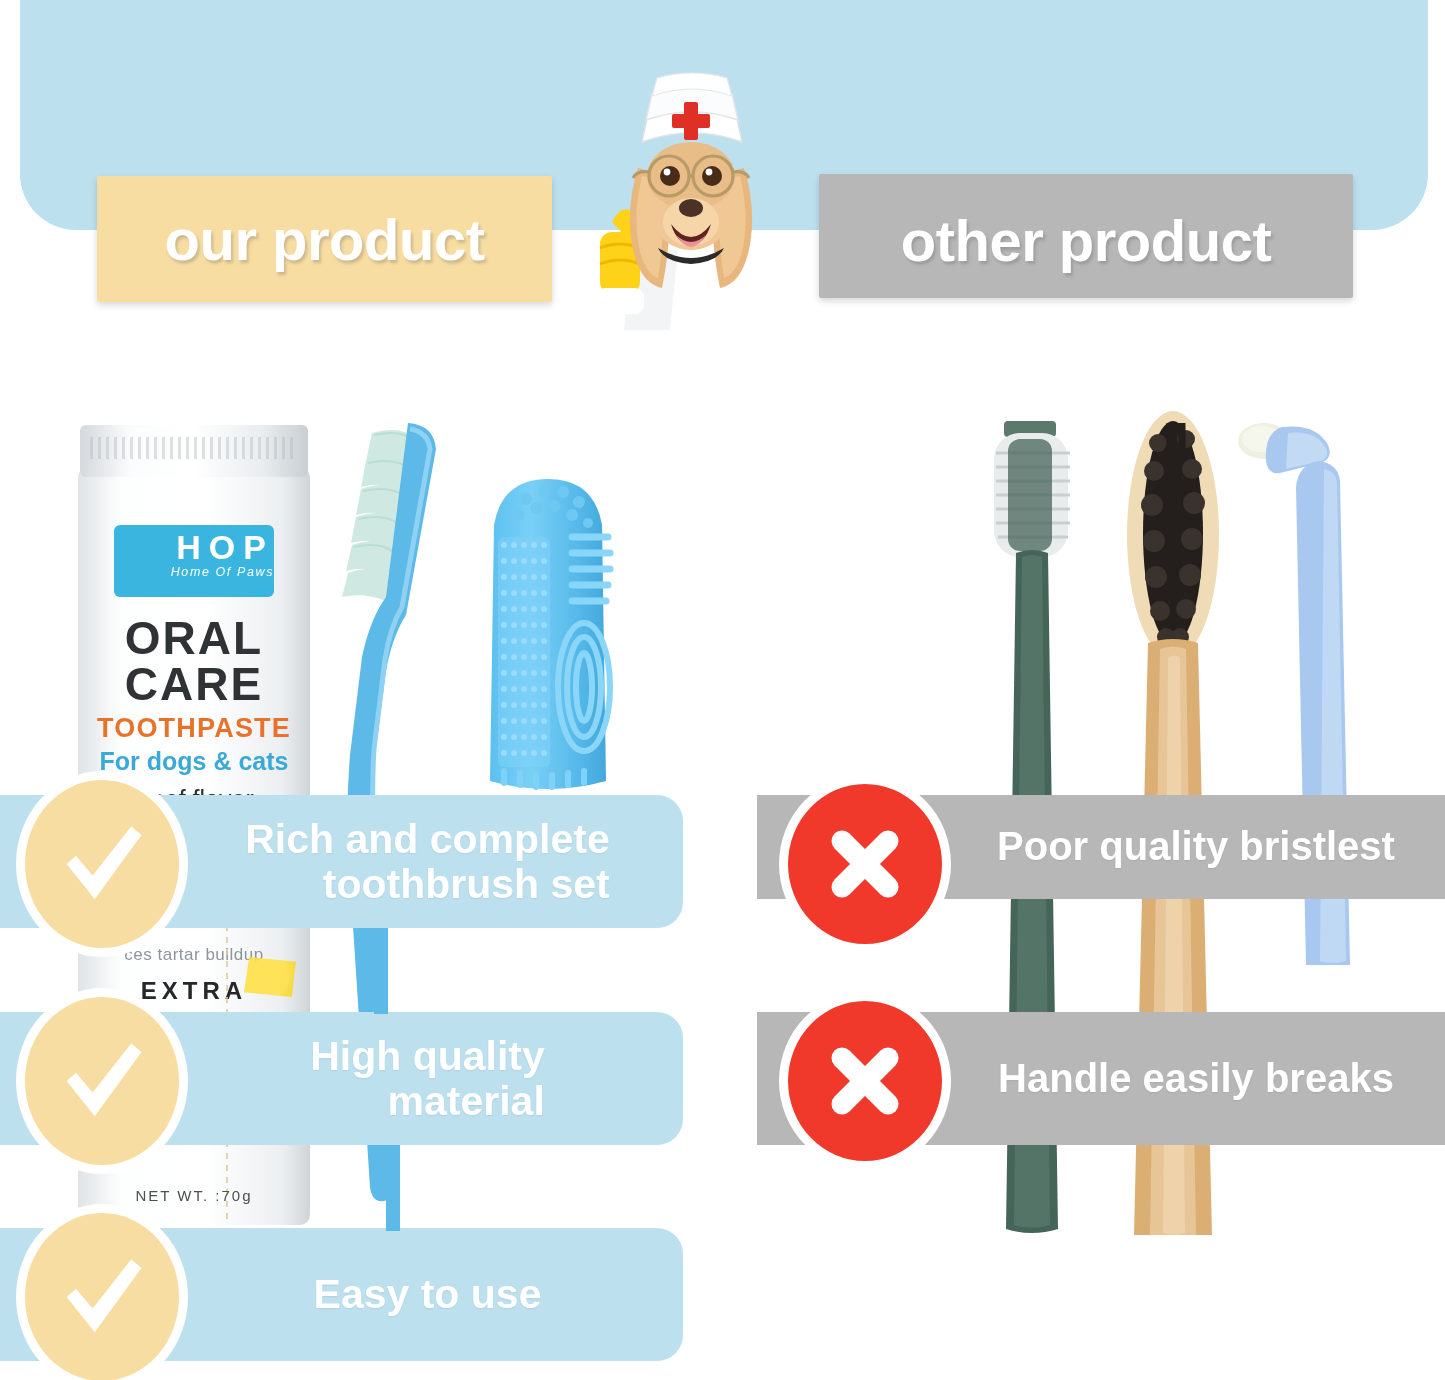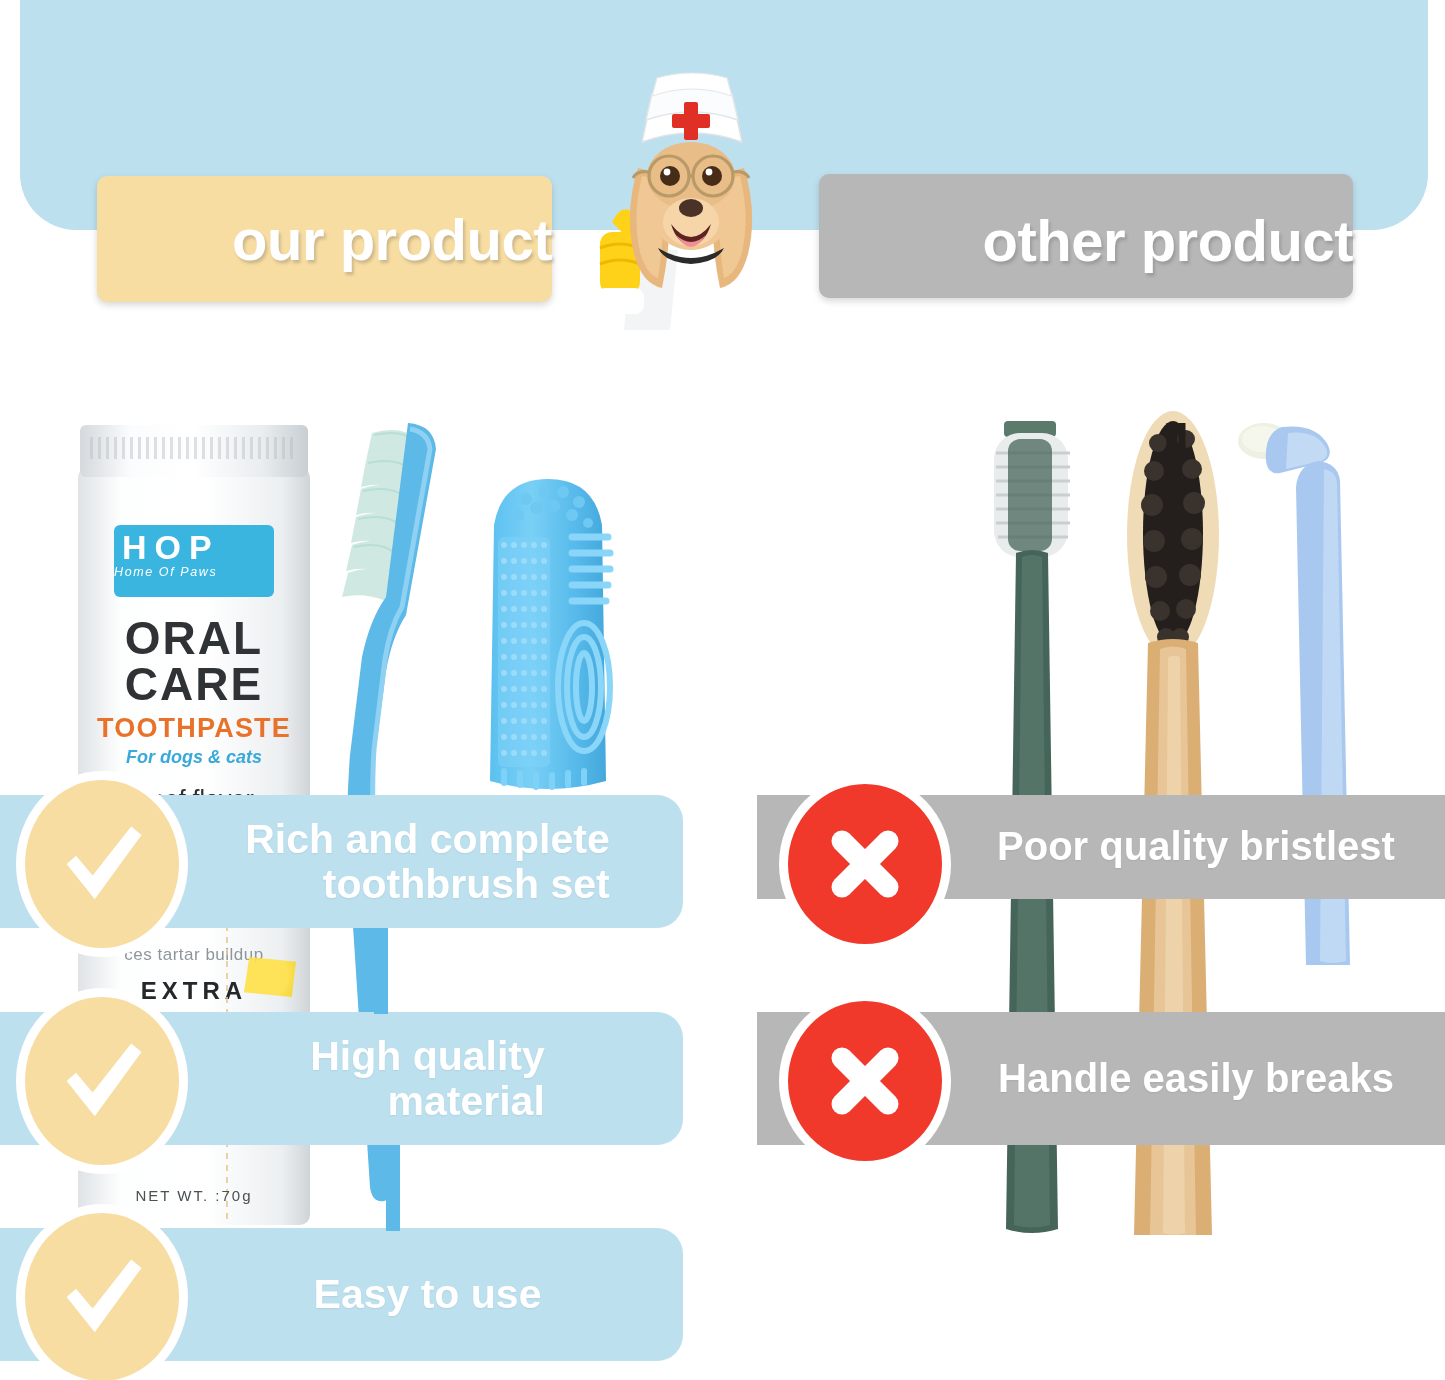--- a/index.html
+++ b/index.html
@@ -23,24 +23,24 @@
     position: absolute;
     left: 20px;
     top: -40px;
     width: 1408px;
     height: 270px;
     background: #bde0ef;
     border-radius: 0 0 56px 56px;
   }
   .title-pill {
     position: absolute;
-    border-radius: 10px;
+    border-radius: 2px;
     display: flex;
     align-items: center;
-    justify-content: flex-end;
+    justify-content: center;
     box-shadow: 0 3px 7px rgba(0,0,0,0.16);
     box-sizing: border-box;
   }
   .title-pill .pill-text {
     color: #ffffff;
     font-weight: bold;
     font-size: 58px;
     letter-spacing: -0.5px;
     text-shadow: 2px 3px 3px rgba(120,110,95,0.33);
     white-space: nowrap;
@@ -104,35 +104,35 @@
     content:"";
     position:absolute; left:10px; top:12px; right:10px; height:22px;
     background: repeating-linear-gradient(90deg, rgba(180,188,194,.45) 0 3px, transparent 3px 8px);
   }
   .hop-box {
     position: absolute;
     left: 36px; top: 100px;
     width: 160px; height: 72px;
     background: #39b5e0;
     border-radius: 6px;
-    text-align: left;
+    text-align: right;
   }
   .hop-main {
     color:#ffffff; font-weight:bold; font-size:34px;
     letter-spacing: 8px; line-height: 44px; padding-left:8px;
   }
   .hop-sub {
     color:#ffffff; font-size:12.5px; letter-spacing:1.6px;
     font-style: italic; margin-top:-4px;
   }
   .tube-line { position:absolute; width:100%; text-align:center; }
   .oral   { top:186px; color:#2f3336; font-size:46px; font-weight:bold; letter-spacing:2px; }
   .care   { top:232px; color:#2f3336; font-size:46px; font-weight:bold; letter-spacing:2px; }
   .tpaste { top:288px; color:#e8722a; font-size:27px; font-weight:bold; letter-spacing:1.2px; }
-  .fordogs{ top:322px; color:#3aa9d8; font-size:18px; font-style:italic; font-weight:bold;text-align:center; }
+  .fordogs{ top:322px; color:#3aa9d8; font-size:25px; font-weight:bold;text-align:center; }
   .beef   { top:360px; color:#2b2f32; font-size:25px; }
   .tartar { top:520px; color:#8e969c; font-size:17px; letter-spacing:.5px; }
   .extra  { top:552px; color:#24282b; font-size:24px; font-weight:bold; letter-spacing:5px; }
   .netwt  { top:762px; color:#4b5053; font-size:15px; letter-spacing:2px; }
   .badge-yellow {
     position:absolute; right:14px; top:532px;
     width:52px; height:40px;
     background: radial-gradient(circle at 40% 45%, #ffe14a 0 60%, #f2cf22 100%);
     clip-path: polygon(10% 0,100% 12%,92% 100%,0 88%);
     opacity:.92;

